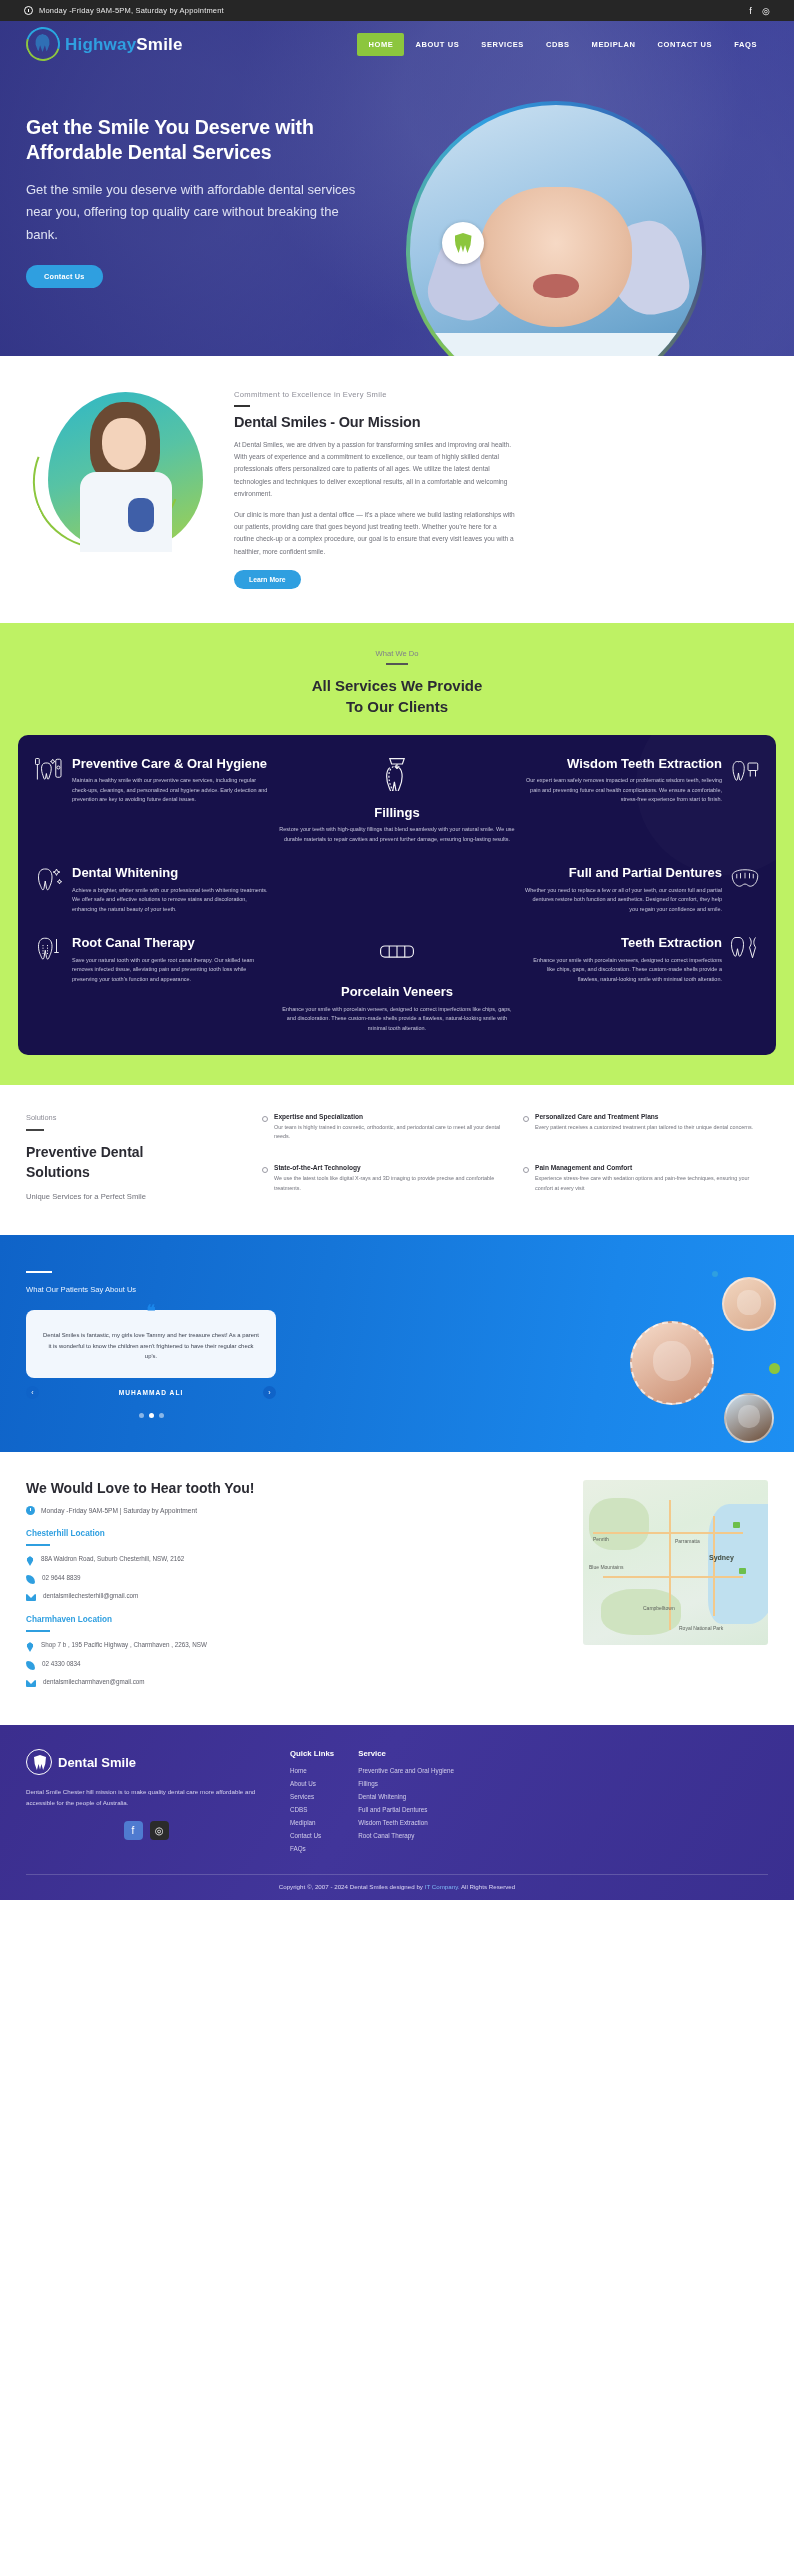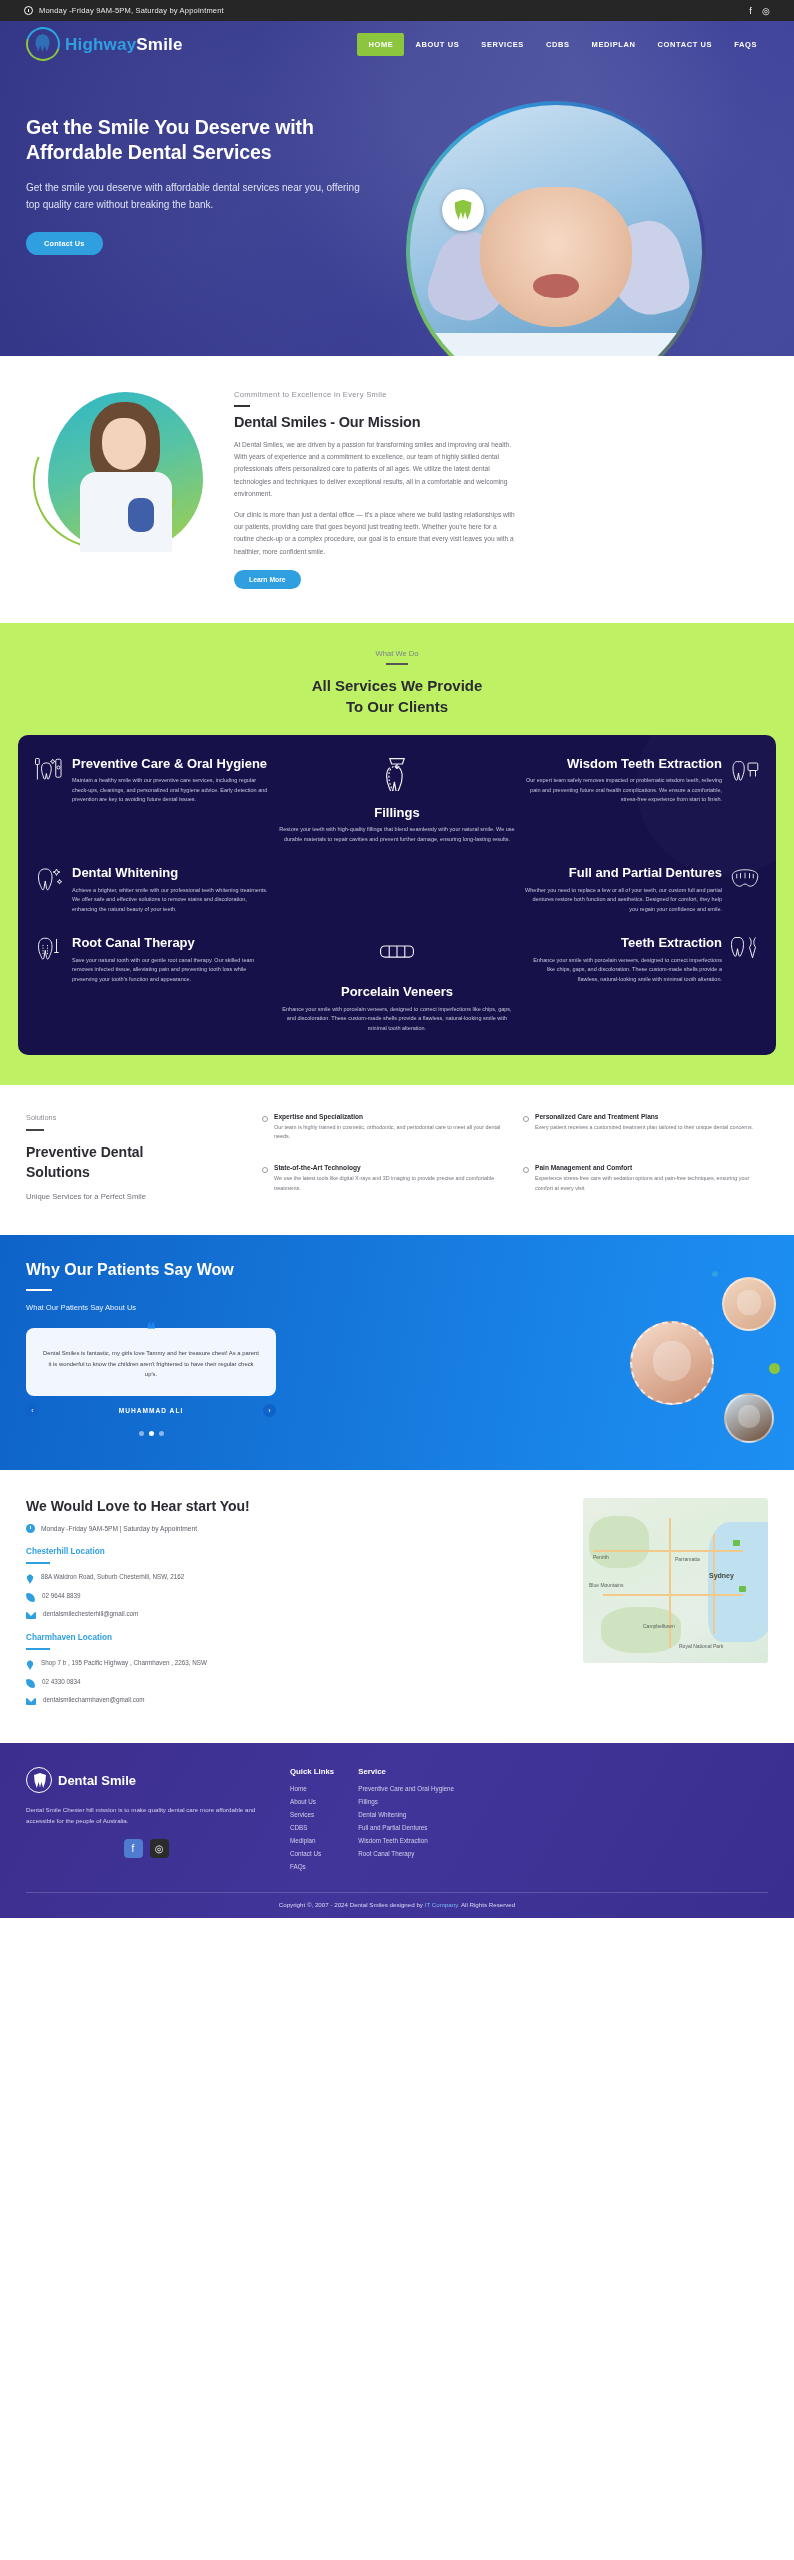--- a/index.html
+++ b/index.html
@@ -30,21 +30,21 @@
   .logo .txt{font-size:17px;font-weight:700;letter-spacing:.2px;line-height:1}
   .logo .txt .a{color:#2f9fe0}
   .logo .txt .b{color:#fff}
   .nav{margin-left:auto;display:flex;align-items:center;gap:0}
   .nav a{font-size:7.5px;font-weight:700;letter-spacing:.6px;color:#fff;text-decoration:none;padding:7px 11px;white-space:nowrap}
   .nav a.active{background:#8cc63e;color:#fff;border-radius:2px}
 
   .hero-body{position:relative;z-index:4;display:flex;padding:22px 26px 0}
   .hero-left{width:400px;padding-top:26px}
   .hero-left h1{font-size:19.5px;line-height:1.3;color:#fff;font-weight:700;letter-spacing:-.1px}
-  .hero-left p{margin-top:13px;font-size:10px;line-height:1.75;color:#dfe2f3;max-width:345px}
+  .hero-left p{margin-top:13px;font-size:13px;line-height:1.75;color:#dfe2f3;max-width:345px}
   .btn-pill{display:inline-block;margin-top:18px;background:#2f9fe0;color:#fff;font-size:7.3px;font-weight:600;
         padding:7px 18px;border-radius:14px;border:none;cursor:pointer;letter-spacing:.2px}
   .hero-right{position:relative;width:330px;margin-left:-30px;margin-top:-6px}
   .photo-ring{position:absolute;left:10px;top:18px;width:300px;height:300px;border-radius:50%;
         background:conic-gradient(from 210deg,#8cc63e 0deg,#2f9fe0 120deg,#3a3d94 230deg,#8cc63e 360deg);padding:4px}
   .photo-ring .inner{width:100%;height:100%;border-radius:50%;overflow:hidden;position:relative;
         background:linear-gradient(160deg,#cfe3f2 0%,#9ec6e5 40%,#6fa7cf 75%,#4d8bbd 100%)}
   .photo-ring .face{position:absolute;left:24%;top:28%;width:52%;height:48%;border-radius:46% 46% 52% 52%;
         background:radial-gradient(ellipse at 50% 40%,#f6d9c5 0%,#e8bfa4 60%,#d8a98c 100%)}
   .photo-ring .mouth{position:absolute;left:42%;top:58%;width:16%;height:8%;border-radius:50%;background:#b9655e}
@@ -428,21 +428,20 @@
         <div>
             <h4>Pain Management and Comfort</h4>
         <p>Experience stress-free care with sedation options and pain-free techniques, ensuring your comfort at every visit</p>
           </div>
       </div>
     </div>
   </section>
 
 
   <section class="testi">
-    <h2>Why Our Patients Say Wow</h2>
     <div class="rl"></div>
     <div class="sub">What Our Patients Say About Us</div>
 
     <div class="quote-card">
       <span class="qm">❝</span>
       <p>Dental Smiles is fantastic, my girls love Tammy and her treasure chest! As a parent it is wonderful to know the children aren't frightened to have their regular check up's.</p>
     </div>
     <div class="qnav">
       <span class="arw">‹</span>
       <span class="qname">MUHAMMAD ALI</span>
@@ -464,21 +463,21 @@
           <span class="f"></span>
         </span>
       <span class="ti c">
           <span class="f"></span>
         </span>
     </div>
   </section>
 
   <section class="contact">
     <div class="c-left">
-      <h2>We Would Love to Hear start You!</h2>
+      <h2>We Would Love to Hear tooth You!</h2>
       <div class="c-hours">
         <span class="ci"></span>
         <span>Monday -Friday 9AM-5PM | Saturday by Appointment</span>
       </div>
 
       <div class="loc-title">Chesterhill Location</div>
       <div class="loc-rule"></div>
       <div class="c-line">
         <span class="pin"></span>
         <span>88A Waldron Road, Suburb Chesterhill, NSW, 2162</span>

